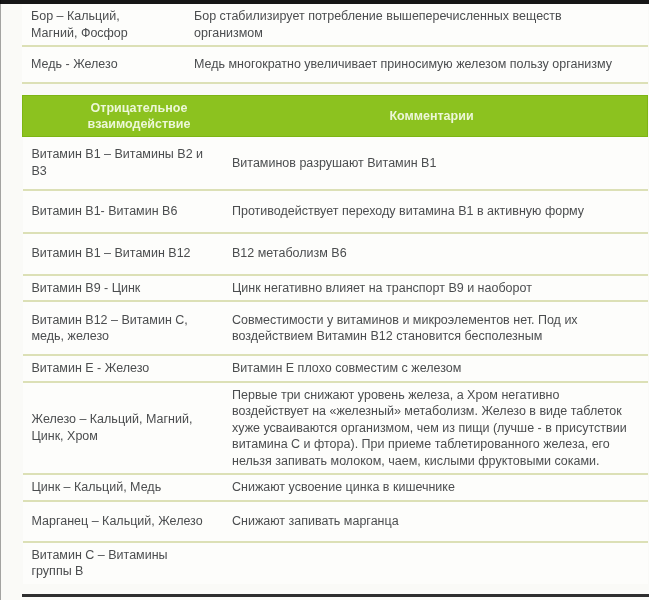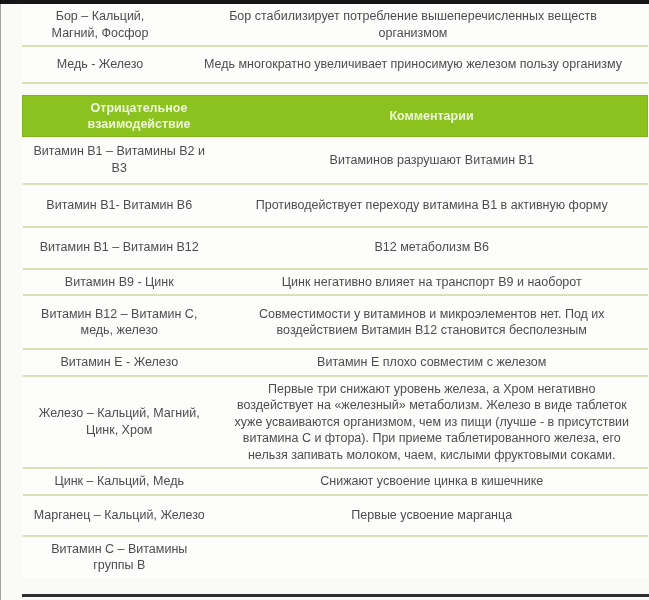--- a/index.html
+++ b/index.html
@@ -8,21 +8,21 @@
     background:#fafaf7;
     font-family:"Liberation Sans", sans-serif;
     position:relative;
     overflow:hidden;
   }
   .frame-top  { position:absolute; top:0; left:0; width:649px; height:4px; background:#161616; }
   .frame-left { position:absolute; top:0; left:0; width:1px; height:600px; background:rgba(0,0,0,0.35); }
   .frame-bottom { position:absolute; top:594px; left:22px; width:627px; height:3px; background:#2e2e2e; }
   .content { position:absolute; left:22px; top:4px; width:626px; }
   table { border-collapse:collapse; width:100%; table-layout:fixed; }
-  td, th { vertical-align:middle; text-align:center; }
+  td, th { vertical-align:middle; }
   td {
     color:#4b4d4f;
     font-size:12.5px;
     line-height:1.32;
   }
   .pair-cell   { width:138px; padding:4px 9px; }
   .comment-cell{ padding:4px 16px;margin-top:32px; }
   tr.sep td    { border-bottom:2px solid #dce0b6; }
   .gap { height:11px; }
   thead th {
@@ -64,21 +64,21 @@
   <div class="gap"></div>
 
   <table>
     <thead>
       <tr>
         <th>Отрицательное взаимодействие</th>
         <th>Комментарии</th>
       </tr>
     </thead>
     <tbody>
-      <tr class="sep" style="height:47px">
+      <tr class="sep" style="height:53px">
         <td class="pair-cell">Витамин В1 – Витамины В2 и В3</td>
         <td class="comment-cell">Витаминов разрушают Витамин В1</td>
       </tr>
       <tr class="sep" style="height:43px">
         <td class="pair-cell">Витамин В1- Витамин В6</td>
         <td class="comment-cell">Противодействует переходу витамина В1 в активную форму</td>
       </tr>
       <tr class="sep" style="height:42px">
         <td class="pair-cell">Витамин В1 – Витамин В12</td>
         <td class="comment-cell">В12 метаболизм В6</td>
@@ -98,21 +98,21 @@
       <tr class="sep" style="height:71px">
         <td class="pair-cell">Железо – Кальций, Магний, Цинк, Хром</td>
         <td class="comment-cell">Первые три снижают уровень железа, а Хром негативно воздействует на «железный» метаболизм. Железо в виде таблеток хуже усваиваются организмом, чем из пищи (лучше - в присутствии витамина С и фтора). При приеме таблетированного железа, его нельзя запивать молоком, чаем, кислыми фруктовыми соками.</td>
       </tr>
       <tr class="sep" style="height:16px">
         <td class="pair-cell">Цинк – Кальций, Медь</td>
         <td class="comment-cell">Снижают усвоение цинка в кишечнике</td>
       </tr>
       <tr class="sep" style="height:41px">
         <td class="pair-cell">Марганец – Кальций, Железо</td>
-        <td class="comment-cell">Первые усвоение марганца</td>
+        <td class="comment-cell">Снижают запивать марганца</td>
       </tr>
       <tr style="height:33px">
         <td class="pair-cell">Витамин С – Витамины группы В</td>
         <td class="comment-cell"></td>
       </tr>
     </tbody>
   </table>
 
 </div>
 

